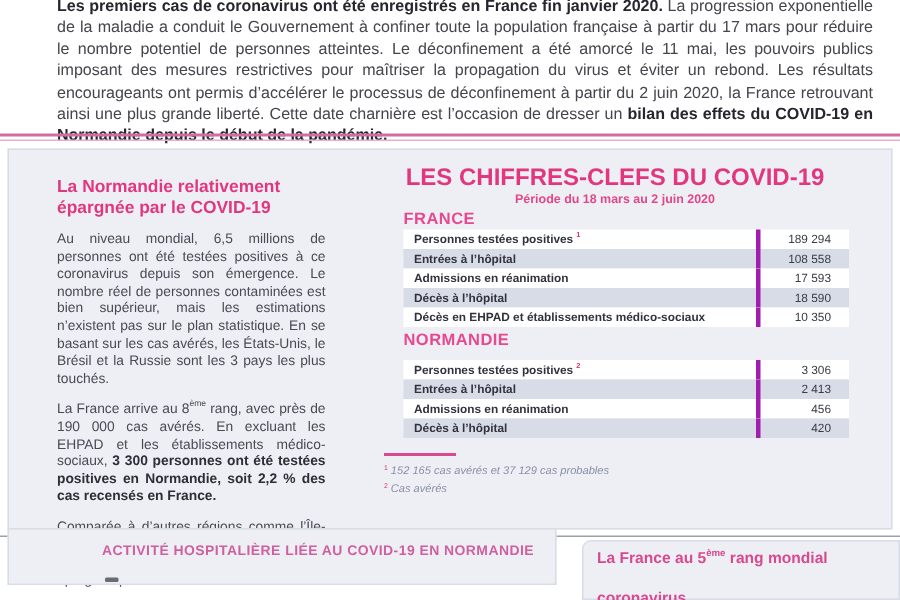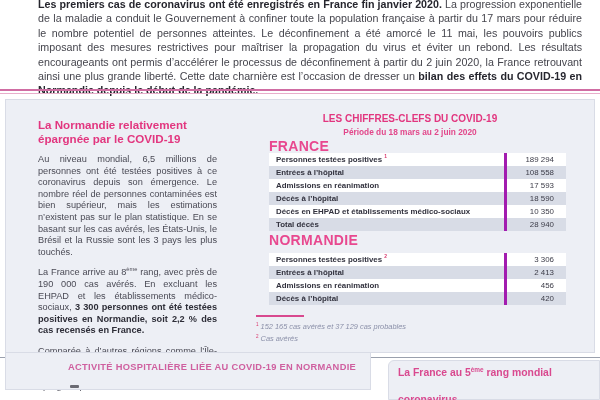--- a/index.html
+++ b/index.html
@@ -39,28 +39,28 @@
     margin:0 17px 9px 0;text-align:justify;
     font-size:9.2px;line-height:11.6px;color:#4a4a55;
   }
   .left-col p b{color:#2e2e38;}
   sup{font-size:62%;line-height:0;}
 
   
   .figures{position:absolute;left:248px;top:0;width:312px;}
   .figures h3{
     margin:13px 0 0 0;text-align:center;
-    font-size:10px;line-height:12px;color:#e2367f;font-weight:bold;
+    font-size:16px;line-height:12px;color:#e2367f;font-weight:bold;
   }
   .figures-sub{
     margin-top:3px;text-align:center;
     font-size:8.3px;line-height:9px;color:#e2478a;font-weight:bold;
   }
   .kf-label{
-    margin:5px 0 2px 15px;font-size:14px;line-height:9px;
+    margin:5px 0 2px 15px;font-size:11px;line-height:9px;
     color:#e8488f;font-weight:bold;letter-spacing:.3px;
   }
   .kf-section + .kf-section .kf-label{margin-bottom:8px;}
   .kf-table{margin-left:15px;width:297px;}
   .kf-row{display:flex;height:13px;line-height:13px;font-size:7.9px;}
   .kf-row:nth-child(odd) .c{background:#ffffff;}
   .kf-row:nth-child(even) .c{background:#d8dce6;}
   .kl{flex:1;padding-left:7px;font-weight:bold;color:#32323e;
       white-space:nowrap;overflow:hidden;}
   .kl sup{color:#d8356b;margin-left:2px;}
@@ -142,24 +142,20 @@
                 <span class="kv c">17 593</span>
               </div>
               <div class="kf-row">
                 <span class="kl c">Décès à l’hôpital</span>
                 <span class="kv c">18 590</span>
               </div>
               <div class="kf-row">
                 <span class="kl c">Décès en EHPAD et établissements médico-sociaux</span>
                 <span class="kv c">10 350</span>
               </div>
-              <div class="kf-row">
-                <span class="kl c">Total décès</span>
-                <span class="kv c">28 940</span>
-              </div>
             </div>
           </div>
           <div class="kf-section">
             <div class="kf-label">NORMANDIE</div>
             <div class="kf-table">
               <div class="kf-row">
                 <span class="kl c">Personnes testées positives<sup>2</sup></span>
                 <span class="kv c">3 306</span>
               </div>
               <div class="kf-row">

